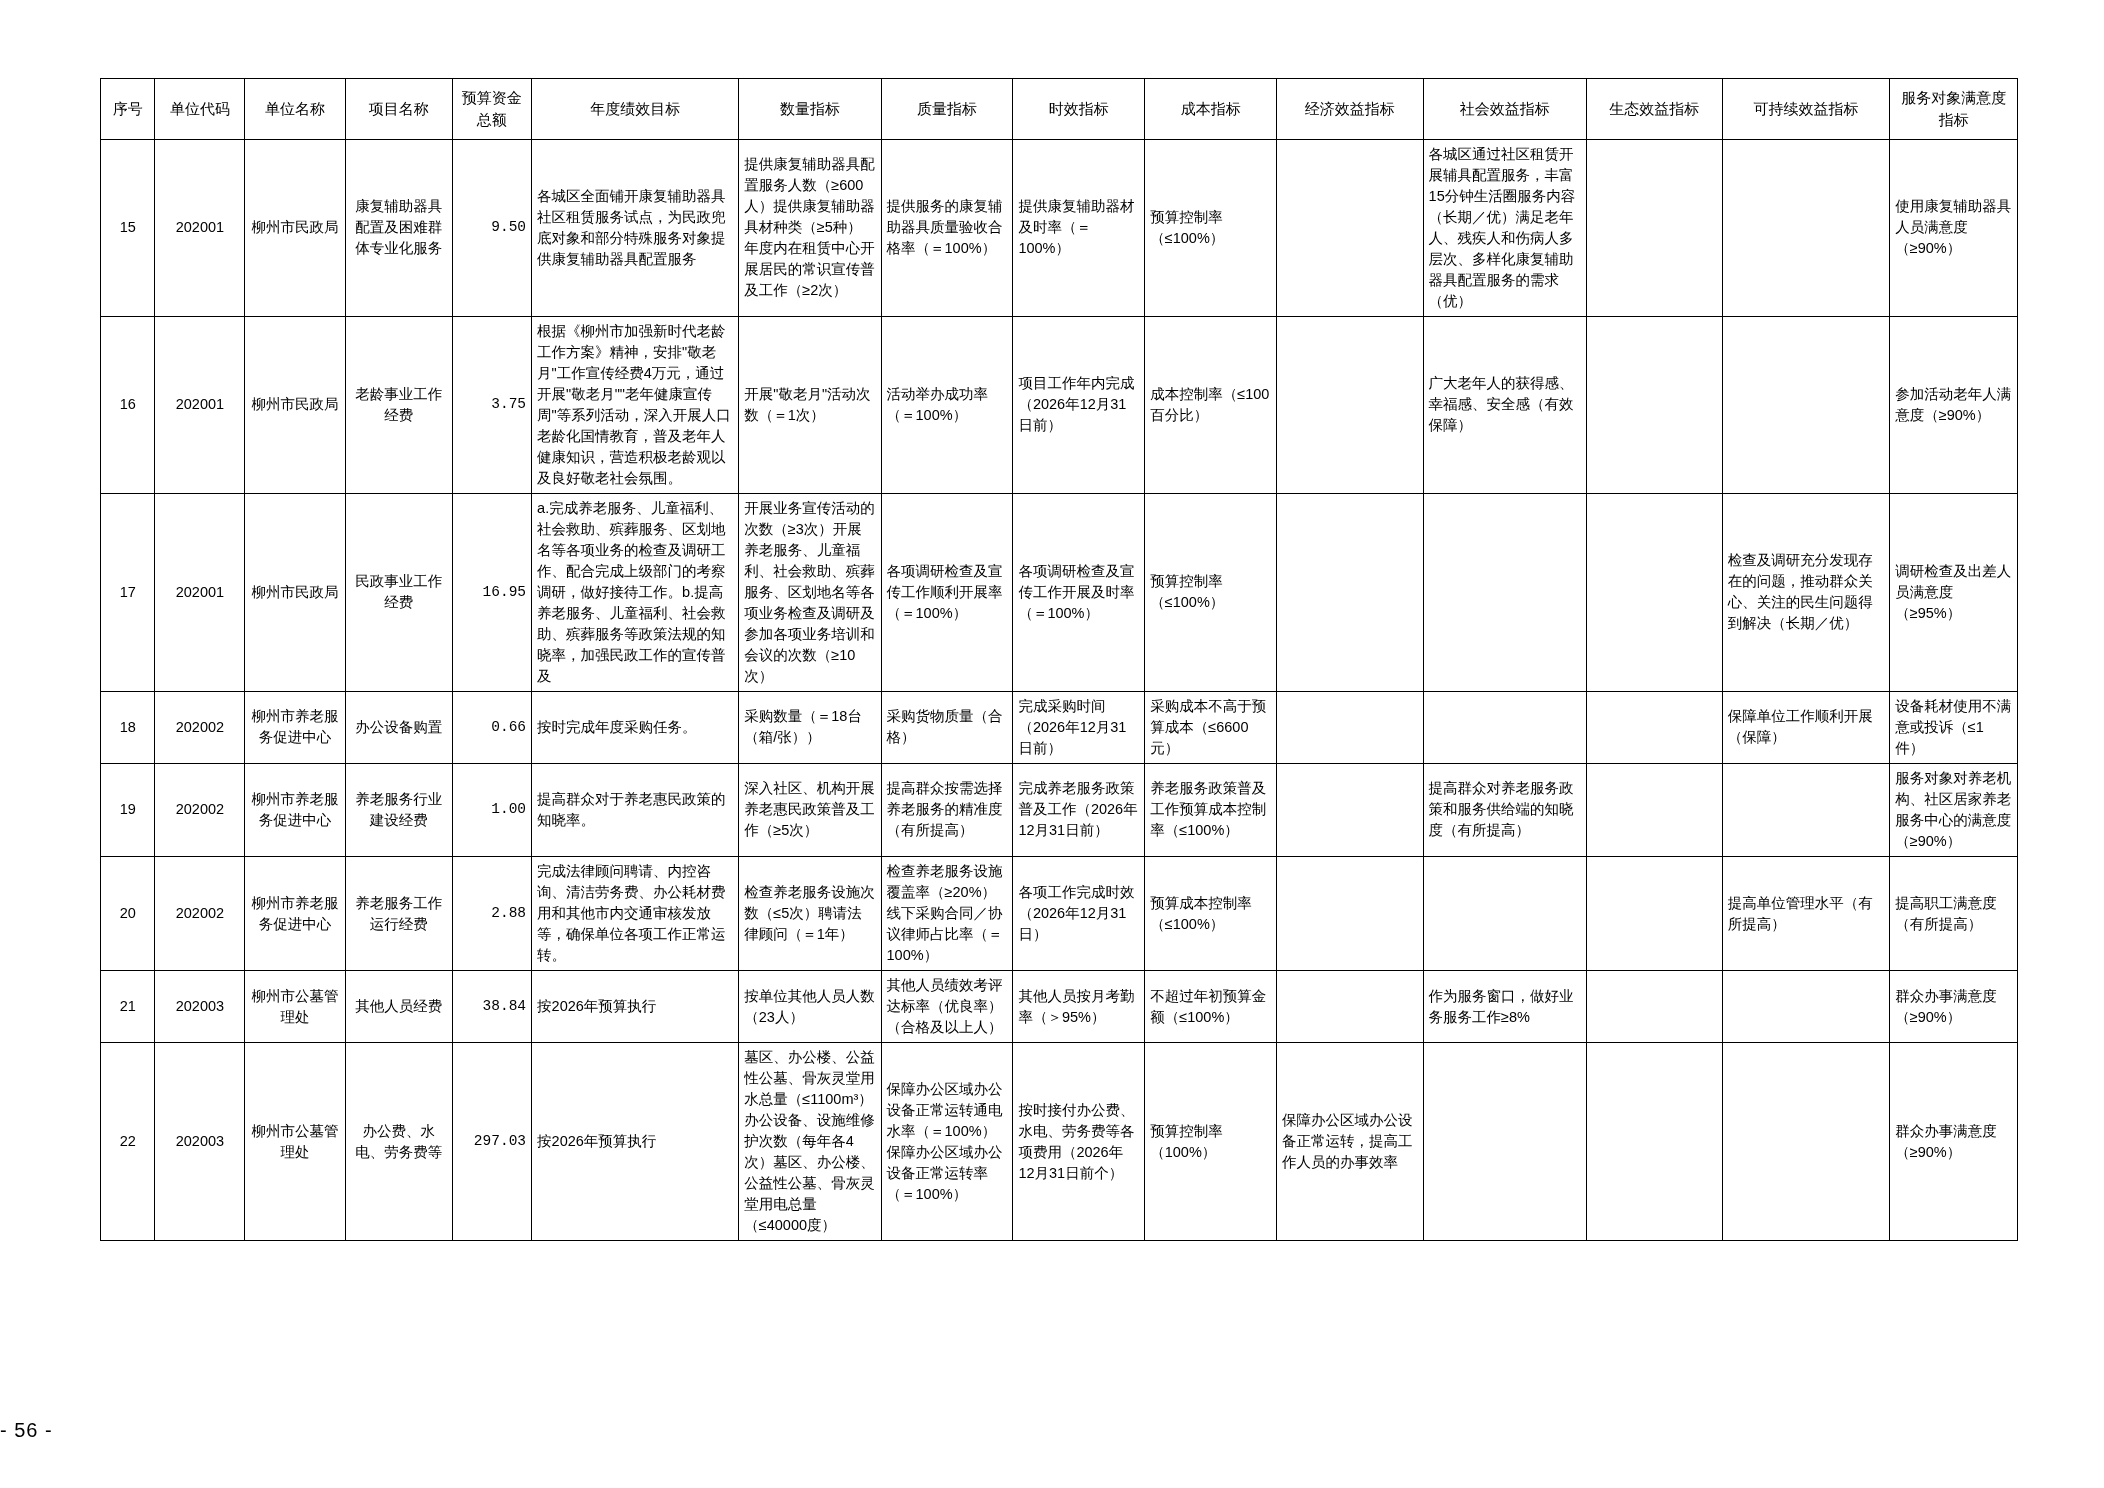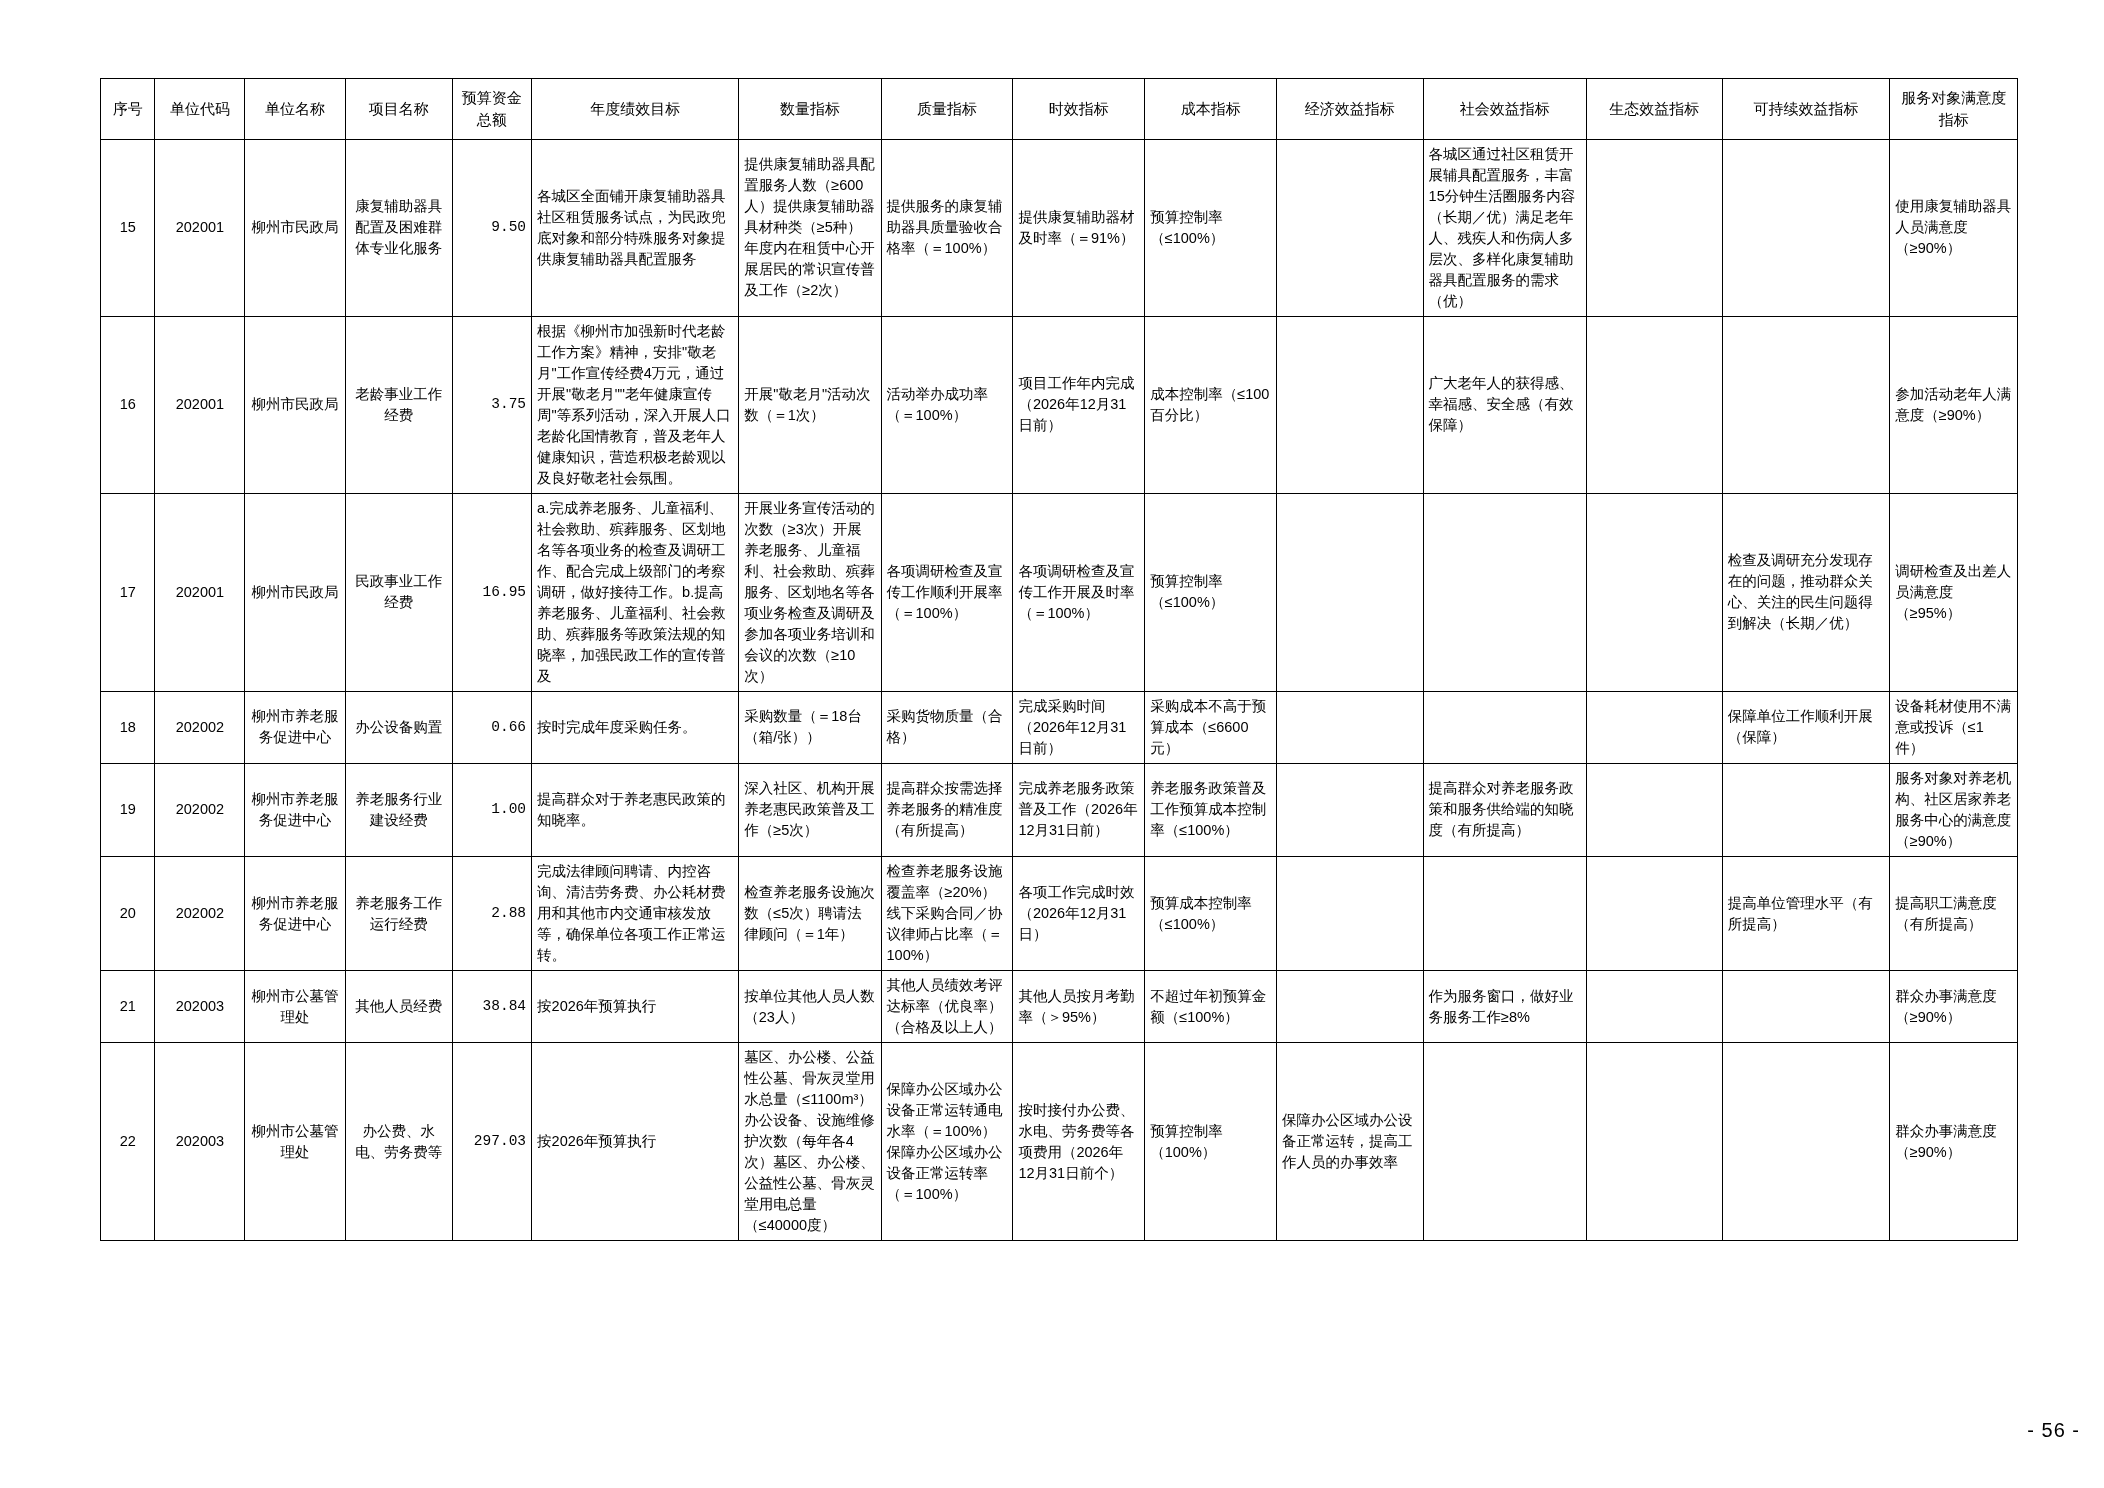--- a/index.html
+++ b/index.html
@@ -42,21 +42,21 @@
     padding: 8px 4px;
   }
   td.c { text-align: center; }
   td.l { text-align: left; }
   td.num { text-align: right; padding-right: 8px; font-family: Liberation Mono, monospace; }
   .page-no {
     position: absolute;
     left: 0;
     right: 0;
     bottom: 46px;
-    text-align: right;
+    text-align: left;
     font-size: 20px;
     letter-spacing: 1px;
     margin-top: 30px;
   }
   
   col.w-seq   { width: 52px; }
   col.w-code  { width: 86px; }
   col.w-unit  { width: 96px; }
   col.w-proj  { width: 102px; }
   col.w-amt   { width: 76px; }
@@ -117,21 +117,21 @@
 
       <tr>
         <td class="c">15</td>
         <td class="c">202001</td>
         <td class="c">柳州市民政局</td>
         <td class="c">康复辅助器具配置及困难群体专业化服务</td>
         <td class="num">9.50</td>
         <td class="l">各城区全面铺开康复辅助器具社区租赁服务试点，为民政兜底对象和部分特殊服务对象提供康复辅助器具配置服务</td>
         <td class="l">提供康复辅助器具配置服务人数（≥600人）提供康复辅助器具材种类（≥5种）年度内在租赁中心开展居民的常识宣传普及工作（≥2次）</td>
         <td class="l">提供服务的康复辅助器具质量验收合格率（＝100%）</td>
-        <td class="l">提供康复辅助器材及时率（＝91%）</td>
+        <td class="l">提供康复辅助器材及时率（＝100%）</td>
         <td class="l">预算控制率（≤100%）</td>
         <td class="l"></td>
         <td class="l">各城区通过社区租赁开展辅具配置服务，丰富15分钟生活圈服务内容（长期／优）满足老年人、残疾人和伤病人多层次、多样化康复辅助器具配置服务的需求（优）</td>
         <td class="l"></td>
         <td class="l"></td>
         <td class="l">使用康复辅助器具人员满意度（≥90%）</td>
       </tr>
 
       <tr>
         <td class="c">16</td>

